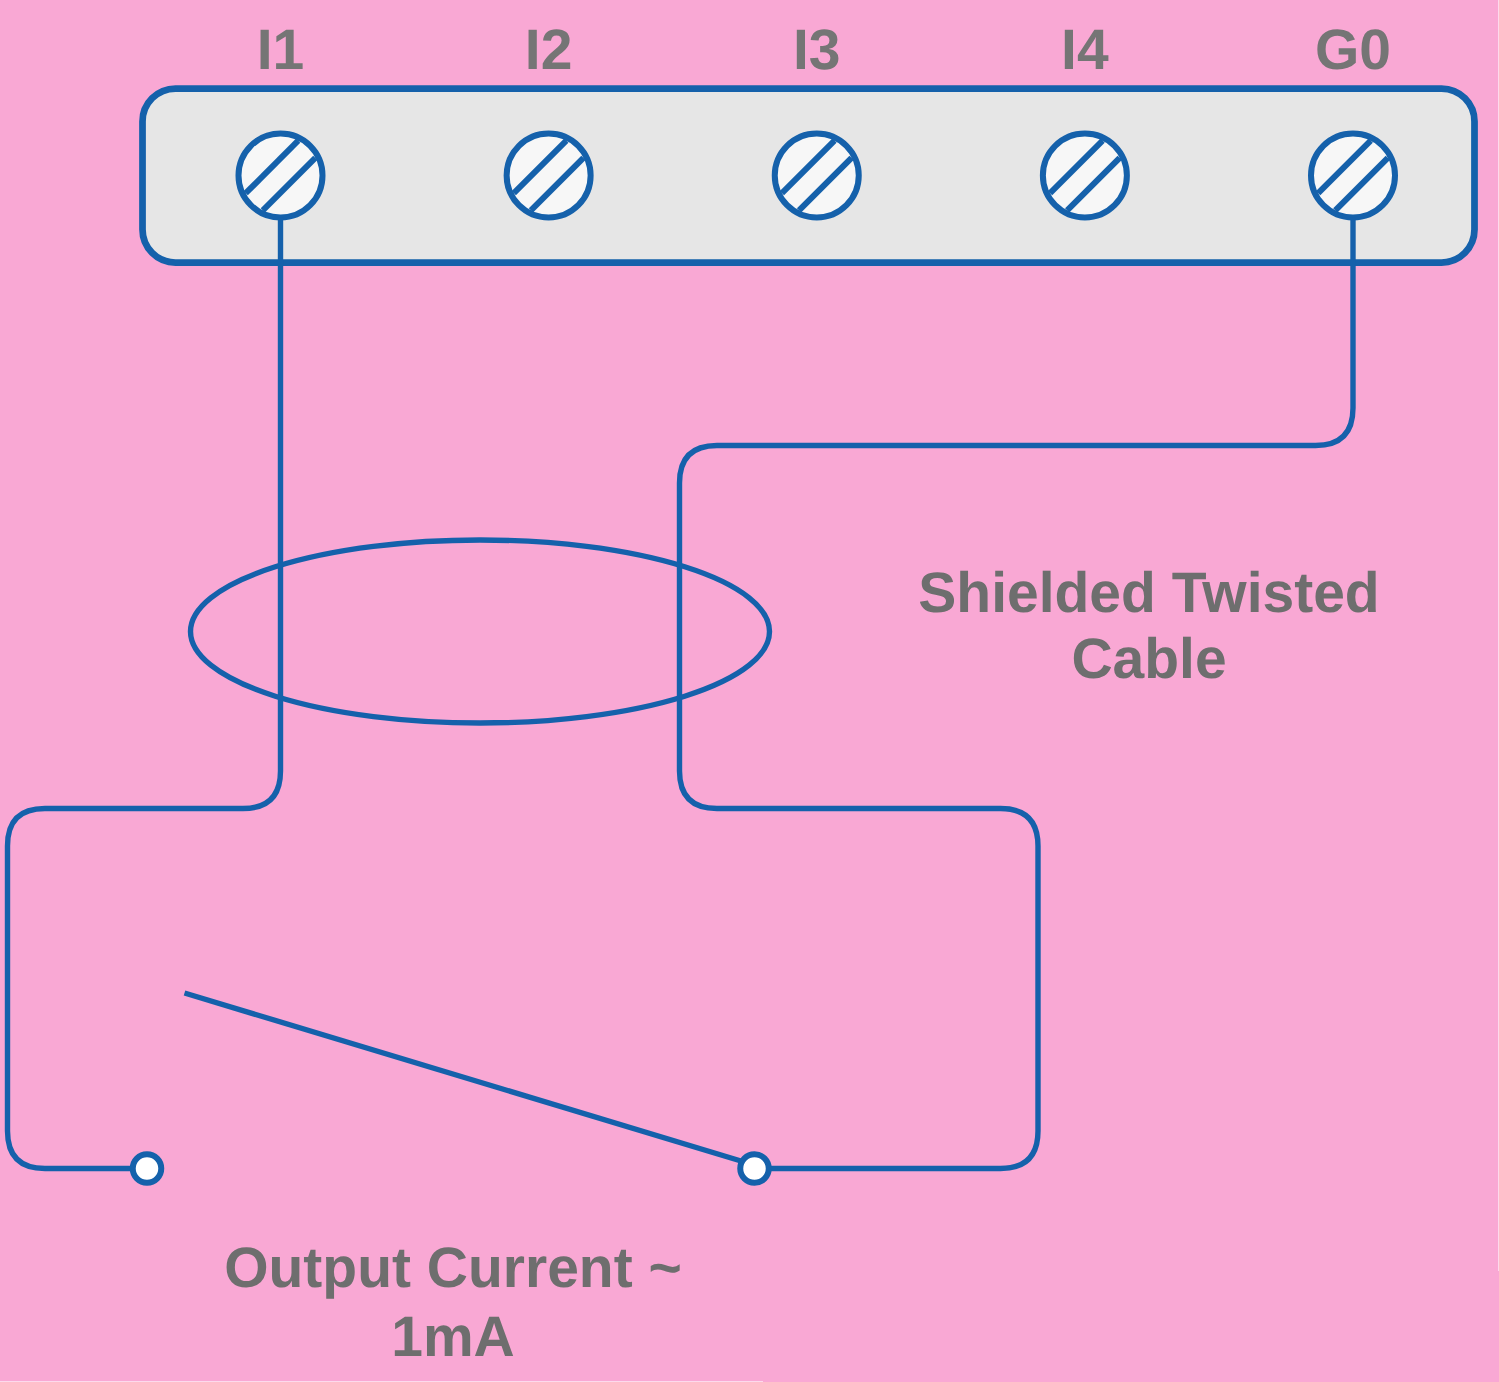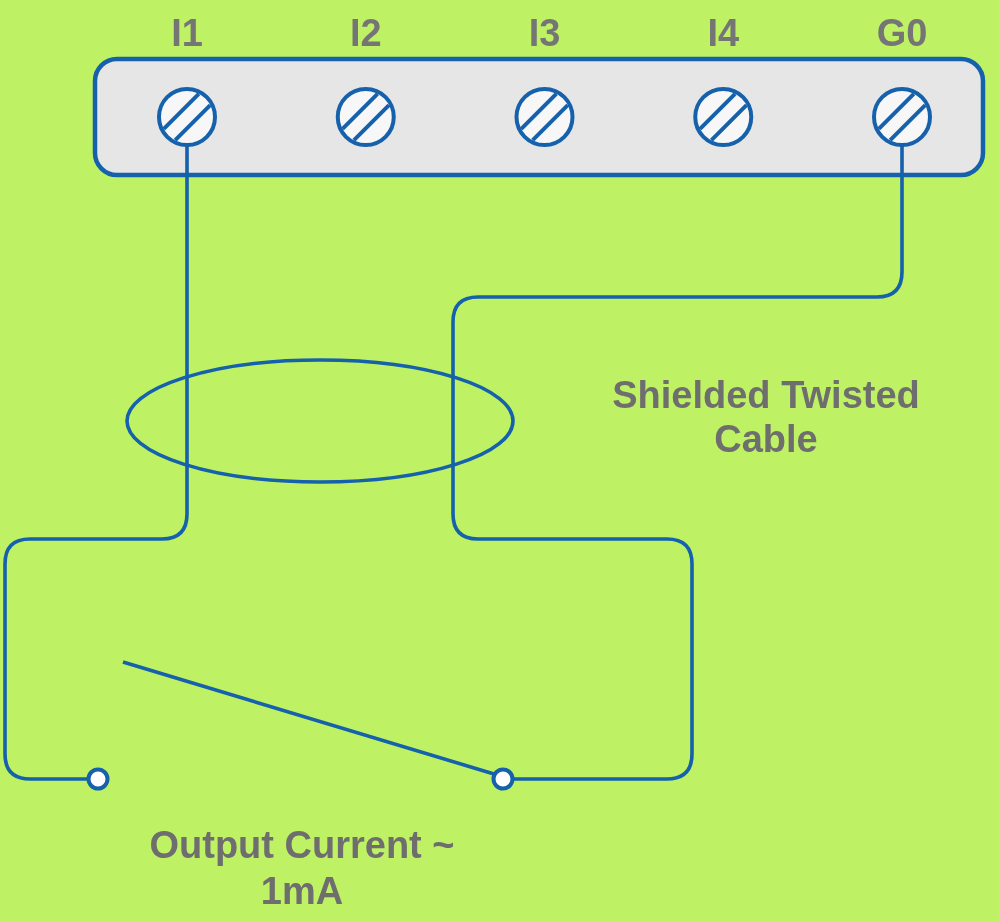--- a/index.html
+++ b/index.html
@@ -1,20 +1,20 @@
 <!DOCTYPE html>
 <html><head>
 <meta charset="utf-8">
 <style>
   html, body { margin: 0; padding: 0; background: #ffffff; }
   #stage {
     position: relative;
     width: 999px;
     height: 921px;
-    background: #bef264;
+    background: #f9a8d4;
     font-family: "Liberation Sans", sans-serif;
     overflow: hidden;
   }
   svg { display: block; }
   .terminal-label {
     font-family: "Liberation Sans", sans-serif;
     font-weight: bold;
     font-size: 38px;
     text-anchor: middle;
   }

